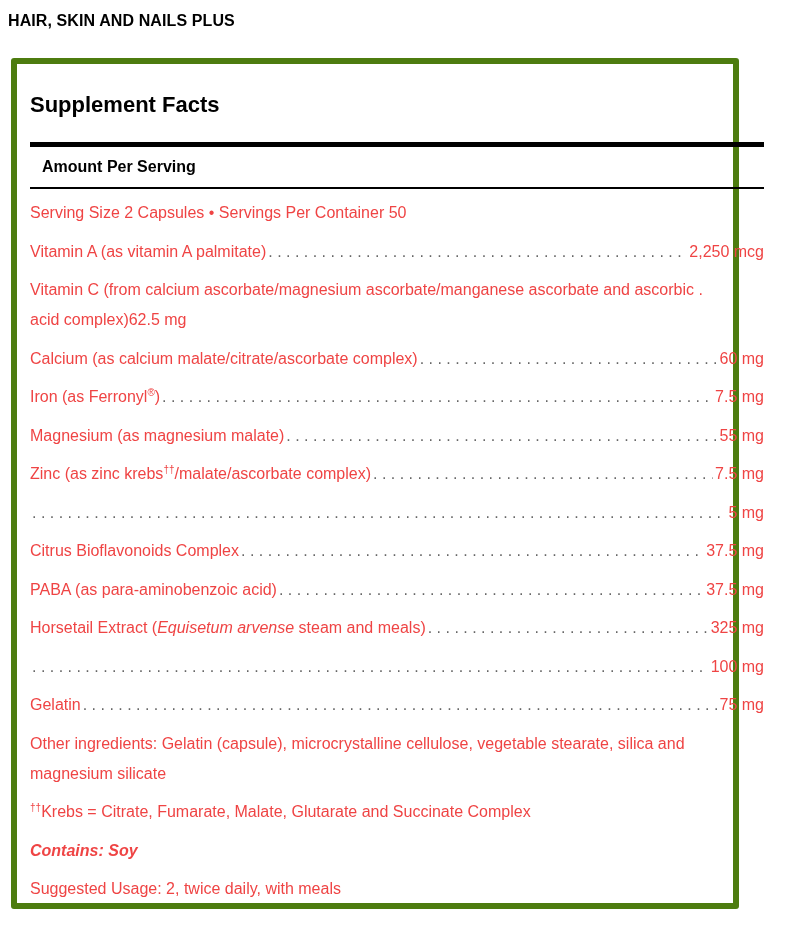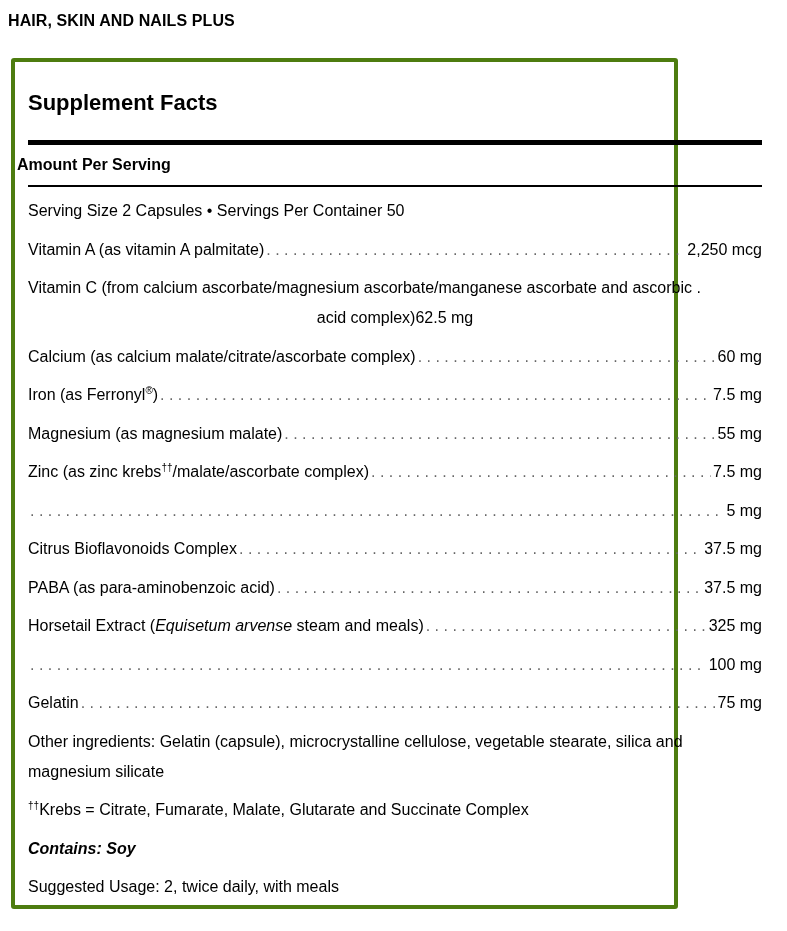--- a/index.html
+++ b/index.html
@@ -1,30 +1,30 @@
 <!DOCTYPE html>
 <html><head>
 <meta charset="utf-8">
 <style>
   html, body { margin: 0; padding: 0; background: #ffffff; }
   body { width: 787px; height: 931px; position: relative; font-family: "Liberation Sans", sans-serif; overflow: hidden; }
   .product-title { position: absolute; left: 8px; top: 12px; font-size: 16px; font-weight: bold; color: #000; letter-spacing: 0.1px; }
-  .facts-box { position: absolute; left: 11px; top: 58px; width: 667px; height: 851px; border: 4px solid #4d7c0f; border-radius: 3px; box-sizing: border-box; }
+  .facts-box { position: absolute; left: 11px; top: 58px; width: 728px; height: 851px; border: 6px solid #4d7c0f; border-radius: 3px; box-sizing: border-box; }
   .facts-title { position: absolute; left: 13px; top: 28px; font-size: 22px; font-weight: bold; color: #000; }
   .thick-rule { position: absolute; left: 13px; top: 78px; width: 734px; height: 5px; background: #000; }
-  .amount-label { position: absolute; left: 2px; top: 94px; font-size: 16px; font-weight: bold; color: #000; }
+  .amount-label { position: absolute; left: 25px; top: 94px; font-size: 16px; font-weight: bold; color: #000; }
   .thin-rule { position: absolute; left: 13px; top: 123px; width: 734px; height: 2px; background: #000; }
   .rows { position: absolute; left: 13px; top: 130px; width: 734px; }
-  .row { font-size: 16px; color: #000000; line-height: 30px; height: 38.5px; display: flex; align-items: center; white-space: nowrap; }
+  .row { font-size: 16px; color: #ef4444; line-height: 30px; height: 38.5px; display: flex; align-items: center; white-space: nowrap; }
   .row.multi { height: 68.5px; display: block; white-space: normal; line-height: 30px; padding-top: 4px; box-sizing: border-box; }
   .name { flex: 0 0 auto; }
   .dots { flex: 1 1 auto; overflow: hidden; margin: 0 2px; letter-spacing: 3.1px; color: #666; }
   .dots::before { content: ". . . . . . . . . . . . . . . . . . . . . . . . . . . . . . . . . . . . . . . . . . . . . . . . . . . . . . . . . . . . . . . . . . . . . . . . . . . . . . . . . . . . . . . . . . . . . . . . . . . . . . ."; letter-spacing: 0; }
   .amt { flex: 0 0 auto; }
-  .multi .line2 { display: flex; justify-content: center; }
+  .multi .line2 { display: flex; justify-content: flex-start; }
   sup { font-size: 10px; vertical-align: top; position: relative; top: -4px; }
   .italic { font-style: italic; }
   .bold-italic { font-weight: bold; font-style: italic; }
 </style>
 </head>
 <body>
 
 <div class="product-title">HAIR, SKIN AND NAILS PLUS</div>
 
 <div class="facts-box">

